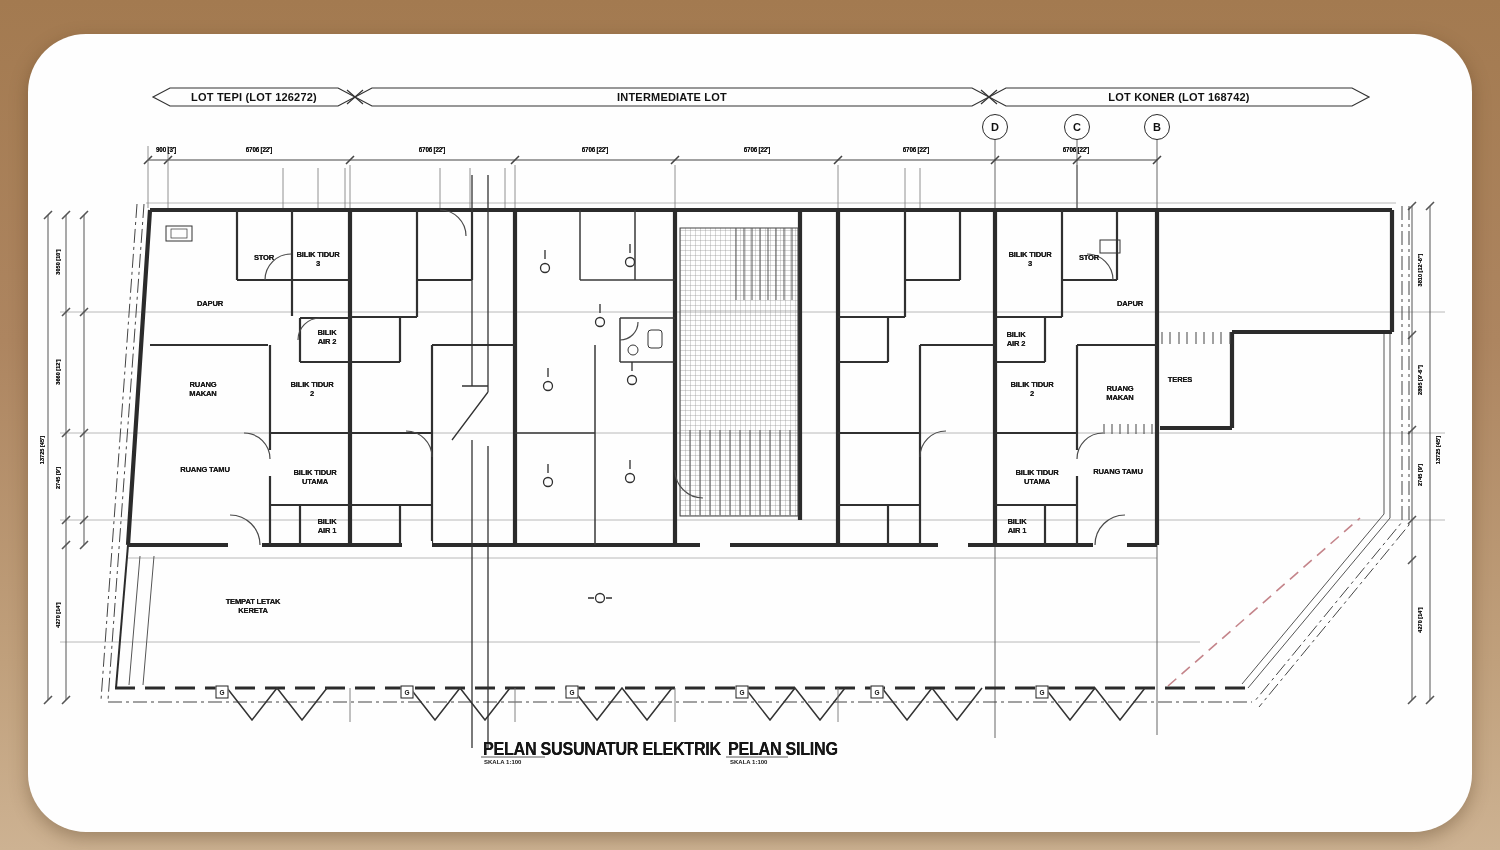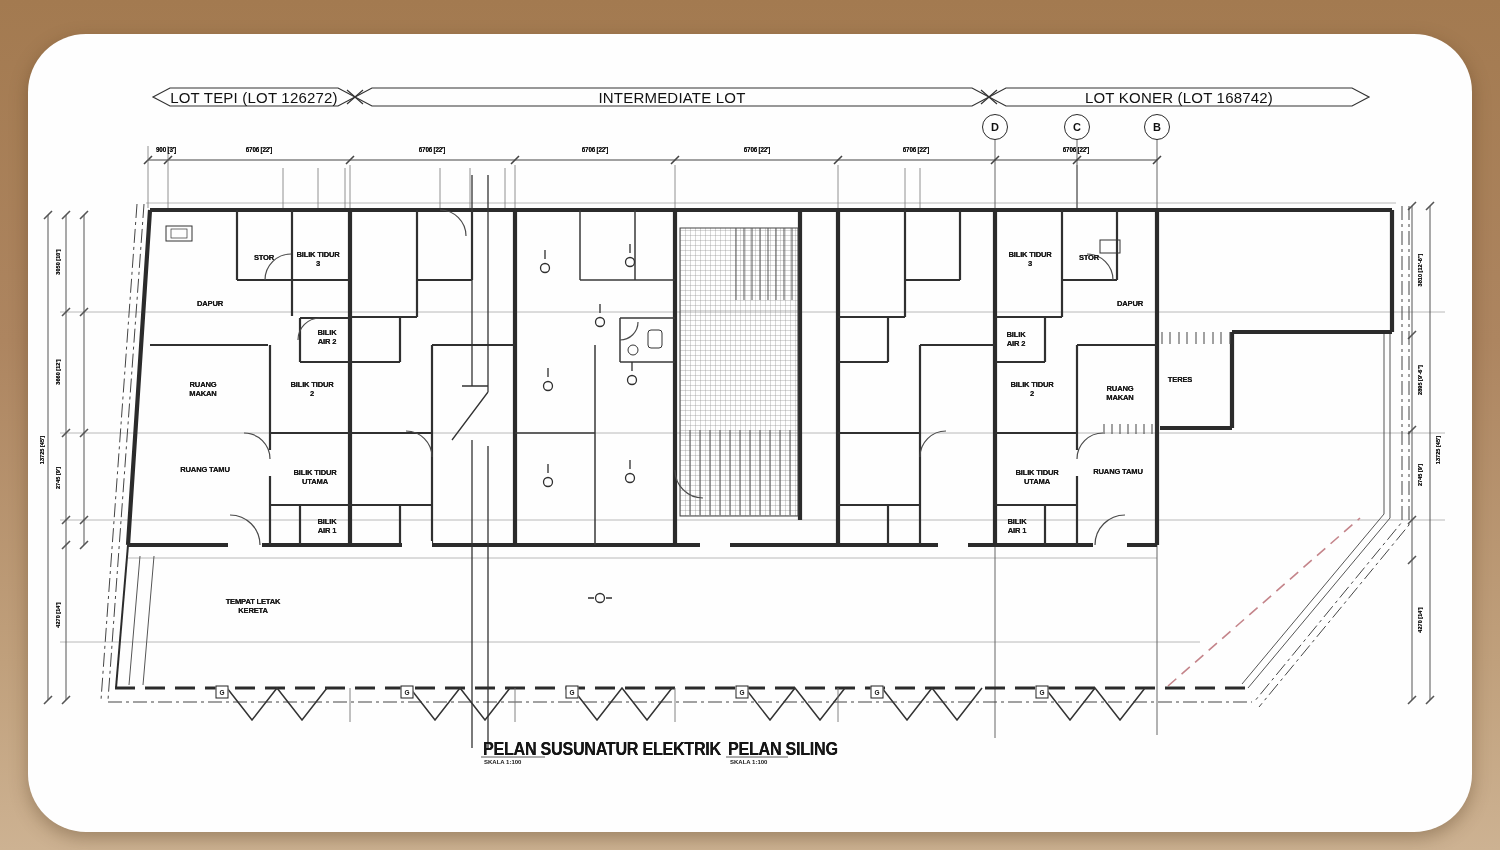--- a/index.html
+++ b/index.html
@@ -10,21 +10,21 @@
     border-radius:58px;box-shadow:0 6px 18px rgba(70,45,20,.35);}
   .plan-layer{position:absolute;inset:0;filter:blur(.3px);}
   .labels{position:absolute;inset:0;filter:blur(.25px);}
   .lbl{position:absolute;transform:translate(-50%,-50%) scale(.95,1);color:#1b1b1b;font-size:8px;
     font-weight:700;line-height:1.08;letter-spacing:-.2px;white-space:pre-line;text-align:center;
     text-shadow:0 0 .5px #222;}
   .dim{position:absolute;transform:translate(-50%,-50%);color:#161616;font-size:6.3px;font-weight:700;
     letter-spacing:-.2px;white-space:nowrap;text-shadow:0 0 .5px #222;}
   .dimv{position:absolute;transform:translate(-50%,-50%) rotate(-90deg);color:#161616;font-size:5.6px;
     font-weight:700;white-space:nowrap;text-shadow:0 0 .4px #222;}
-  .banner-lbl{position:absolute;transform:translate(-50%,-50%);color:#111;font-size:15px;font-weight:400;
+  .banner-lbl{position:absolute;transform:translate(-50%,-50%);color:#111;font-size:11px;font-weight:700;
     letter-spacing:.2px;white-space:nowrap;}
   .bubble{position:absolute;transform:translate(-50%,-50%);width:24px;height:24px;border:1.6px solid #2a2a2a;
     border-radius:50%;background:#fff;display:flex;align-items:center;justify-content:center;
     font-size:11px;font-weight:700;color:#111;}
   .gut{position:absolute;transform:translate(-50%,-50%);width:11px;height:11px;border:1.2px solid #222;
     background:#fff;font-size:6.5px;font-weight:700;display:flex;align-items:center;justify-content:center;color:#111;}
   .title-big{position:absolute;transform:translate(0,-50%) scale(.98,1.12);transform-origin:left center;
     color:#151515;font-size:16.5px;font-weight:700;letter-spacing:-.3px;white-space:nowrap;text-shadow:0 0 .6px #222;}
   .title-scale{position:absolute;color:#151515;font-size:6px;font-weight:700;white-space:nowrap;}
 </style>

